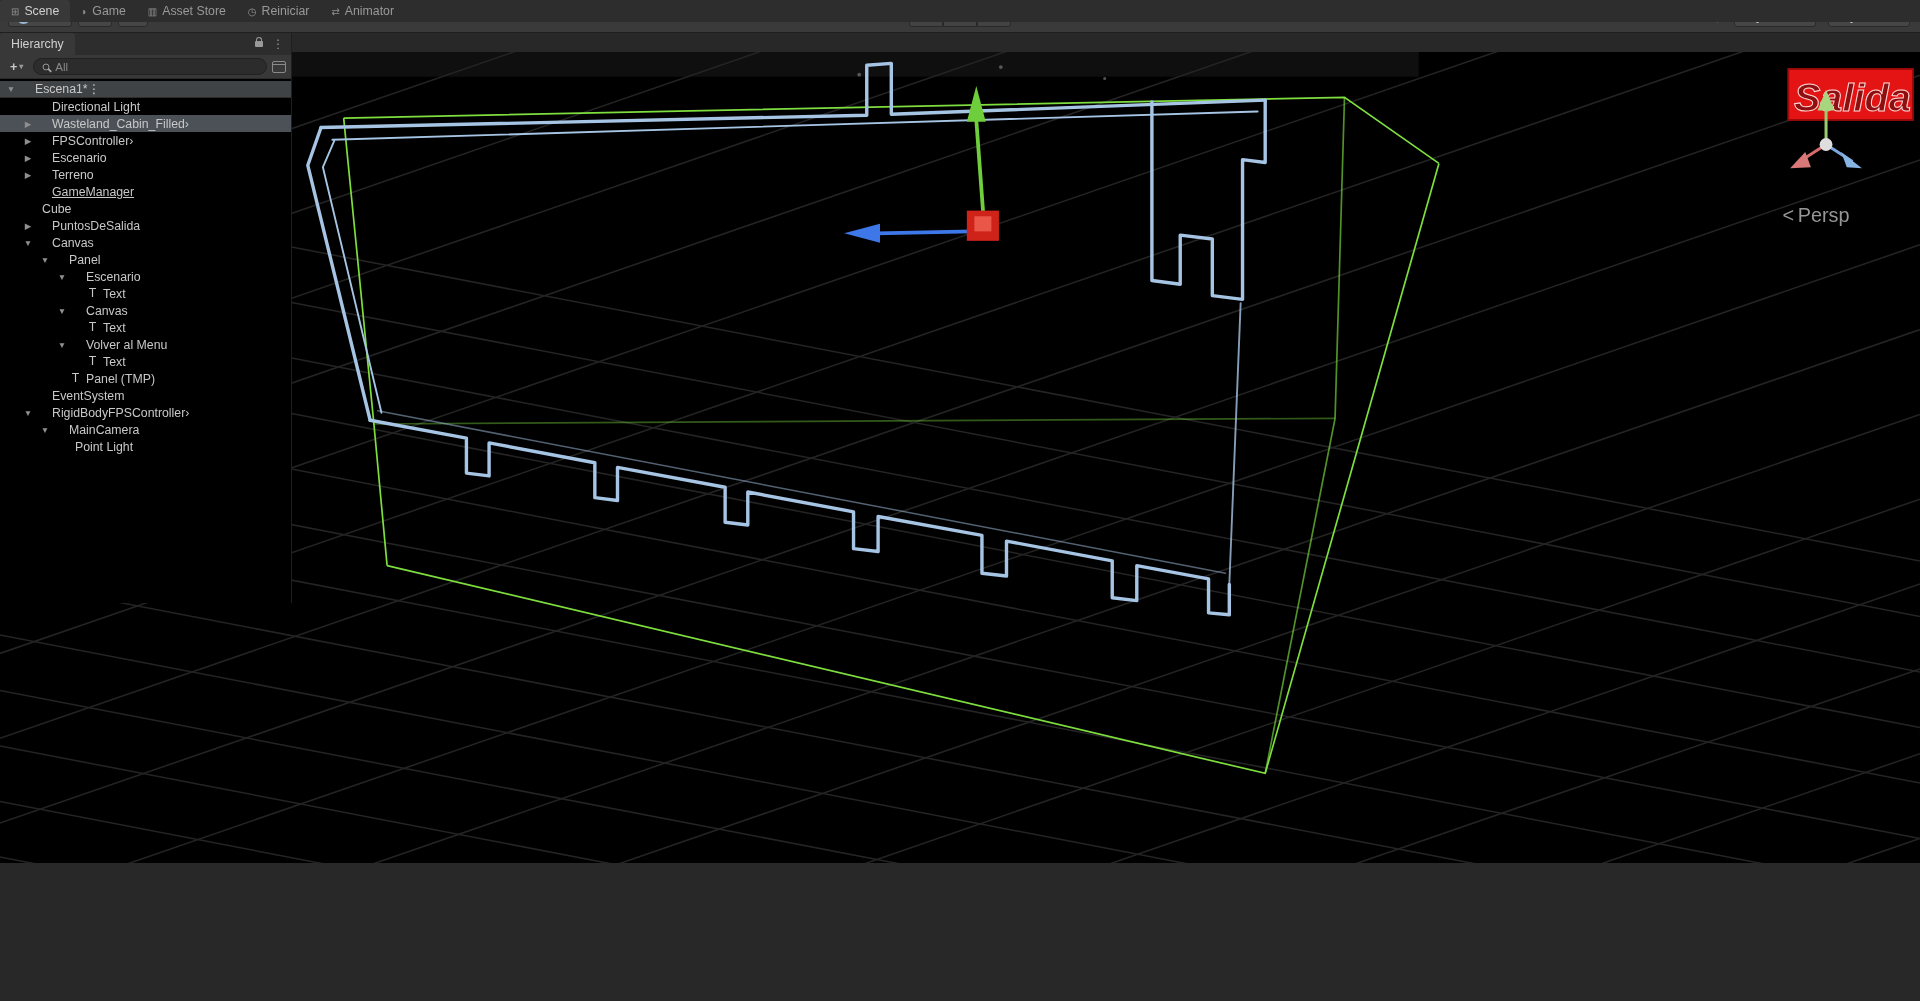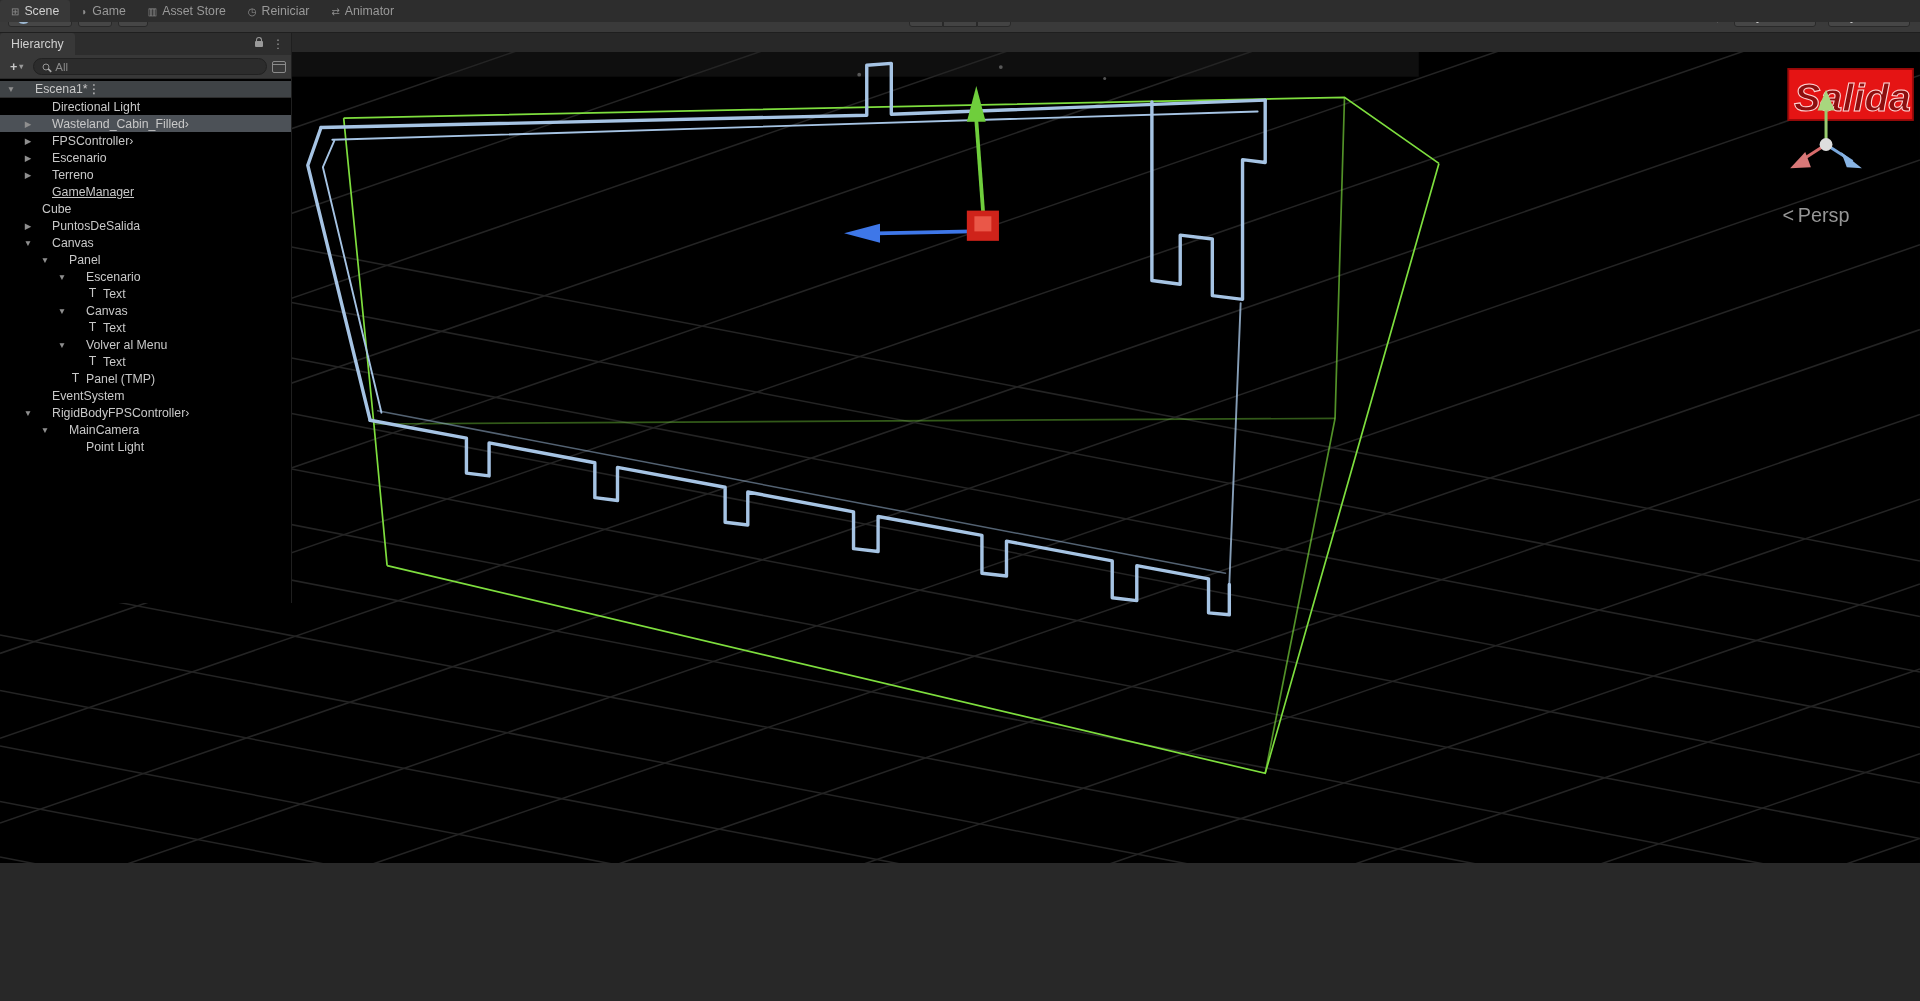--- a/index.html
+++ b/index.html
@@ -265,21 +265,21 @@
         <span class="fold">▼</span>
         <span class="obj-icon icon-cube-prefab"></span>
         <span class="hlabel prefab">RigidBodyFPSController</span>
         <span class="chev">›</span>
       </div>
       <div class="hrow" style="padding-left: 38px;">
         <span class="fold">▼</span>
         <span class="obj-icon icon-camera"></span>
         <span class="hlabel prefab">MainCamera</span>
       </div>
-      <div class="hrow" style="padding-left: 55px;">
+      <div class="hrow" style="padding-left: 44px;">
         <span class="fold"></span>
         <span class="obj-icon icon-light"></span>
         <span class="hlabel prefab">Point Light</span>
       </div>
     </div>
 </div>
 
 <div id="center">
   <div class="ptabbar">
       <div class="ptab active">

